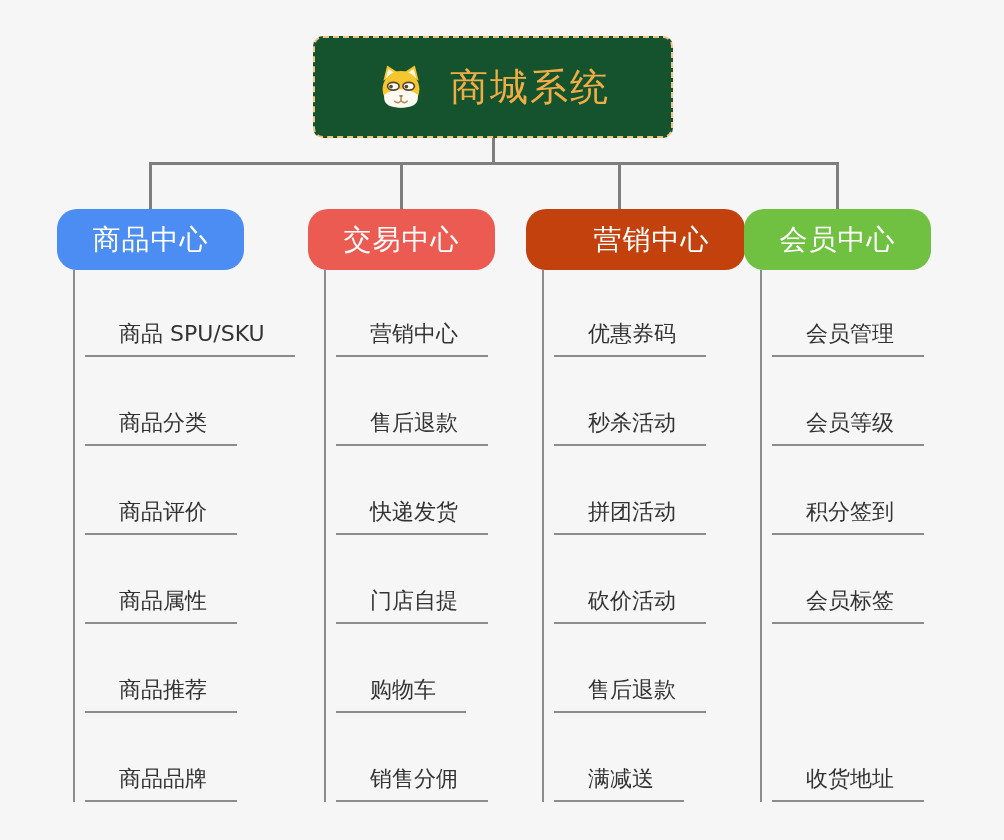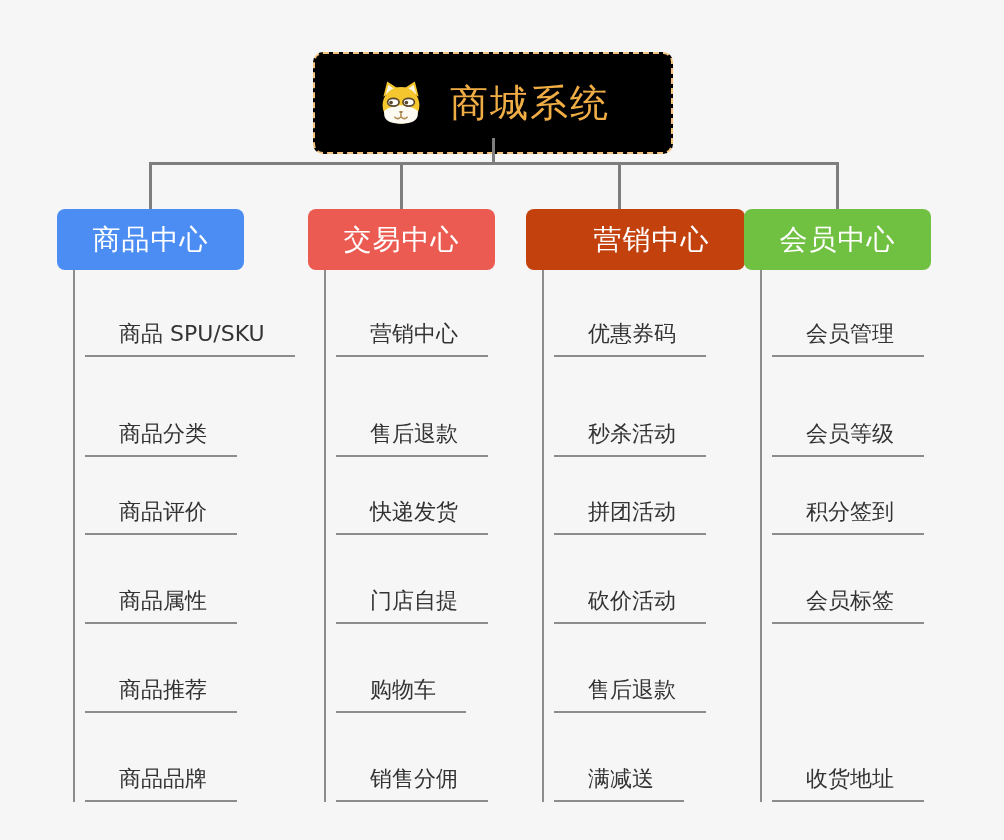--- a/index.html
+++ b/index.html
@@ -10,24 +10,24 @@
   .stage{
     position:relative;
     width:1004px;
     height:840px;
     background:#f6f6f7;
     overflow:hidden;
   }
   
   .root{
     position:absolute;
-    left:313px; top:52px;
+    left:313px; top:36px;
     width:360px; height:102px;
     box-sizing:border-box;
-    background:#000000;
+    background:#14532d;
     border:2px dashed #f2c27f;
     border-radius:10px;
     display:flex;
     align-items:center;
     justify-content:center;
     gap:24px;
     cursor:pointer;
   }
   .root-title{
     font-size:38px;
@@ -41,21 +41,21 @@
   .line{position:absolute;background:#7e7e7e;}
   .stub{left:492px;top:138px;width:3px;height:25px;}
   .hbar{left:149px;top:162px;width:690px;height:3px;}
   .drop{top:162px;width:3px;height:47px;}
   .d0{left:149px}.d1{left:400px}.d2{left:618px}.d3{left:836px}
   
   .branch{
     position:absolute;
     top:209px;
     width:187px;height:61px;
-    border-radius:8px;
+    border-radius:20px;
     display:flex;align-items:center;justify-content:center;
     color:#ffffff;
     font-size:28px;
     letter-spacing:1px;
     cursor:pointer;
   }
   .b0{left:57px}.b1{left:308px}.b2{left:526px}.b3{left:744px}
   
   .colline{
     position:absolute;
@@ -71,21 +71,21 @@
     display:flex;
     align-items:flex-end;
     white-space:nowrap;
     font-size:22px;
     color:#333333;
     border-bottom:2px solid #8c8c8c;
     cursor:pointer;
     margin-left:12px;
   }
   .col0{left:73px}.col1{left:324px}.col2{left:542px}.col3{left:760px}
-  .row0{top:310px}.row1{top:410px}.row2{top:488px}
+  .row0{top:310px}.row1{top:399px}.row2{top:488px}
   .row3{top:577px}.row4{top:666px}.row5{top:755px}
 </style>
 </head>
 <body>
 
 <div class="stage">
 
   <div class="root">
     <svg class="dog-svg" viewBox="0 0 64 60" aria-hidden="true">
       <polygon points="9,22 14,2 28,11" fill="#f6c62f"></polygon>

